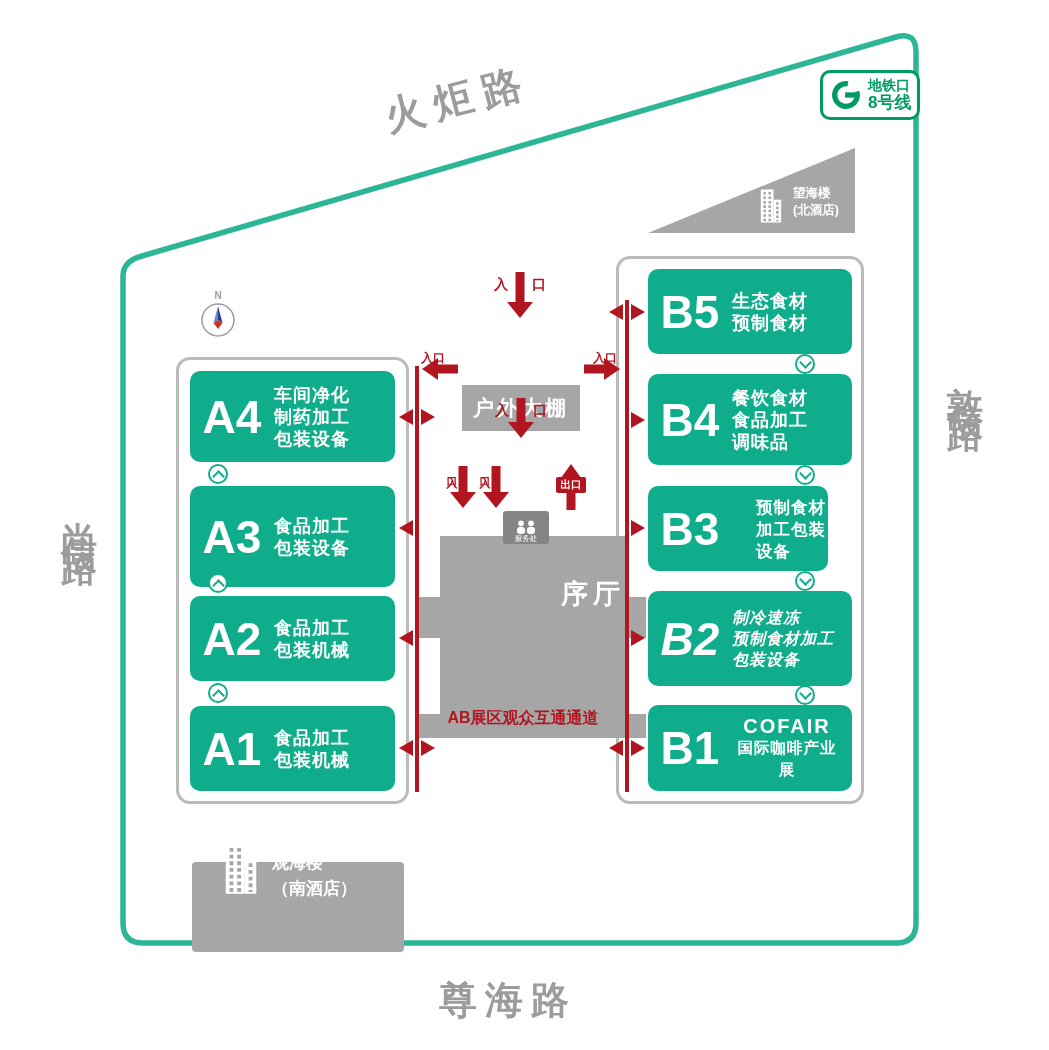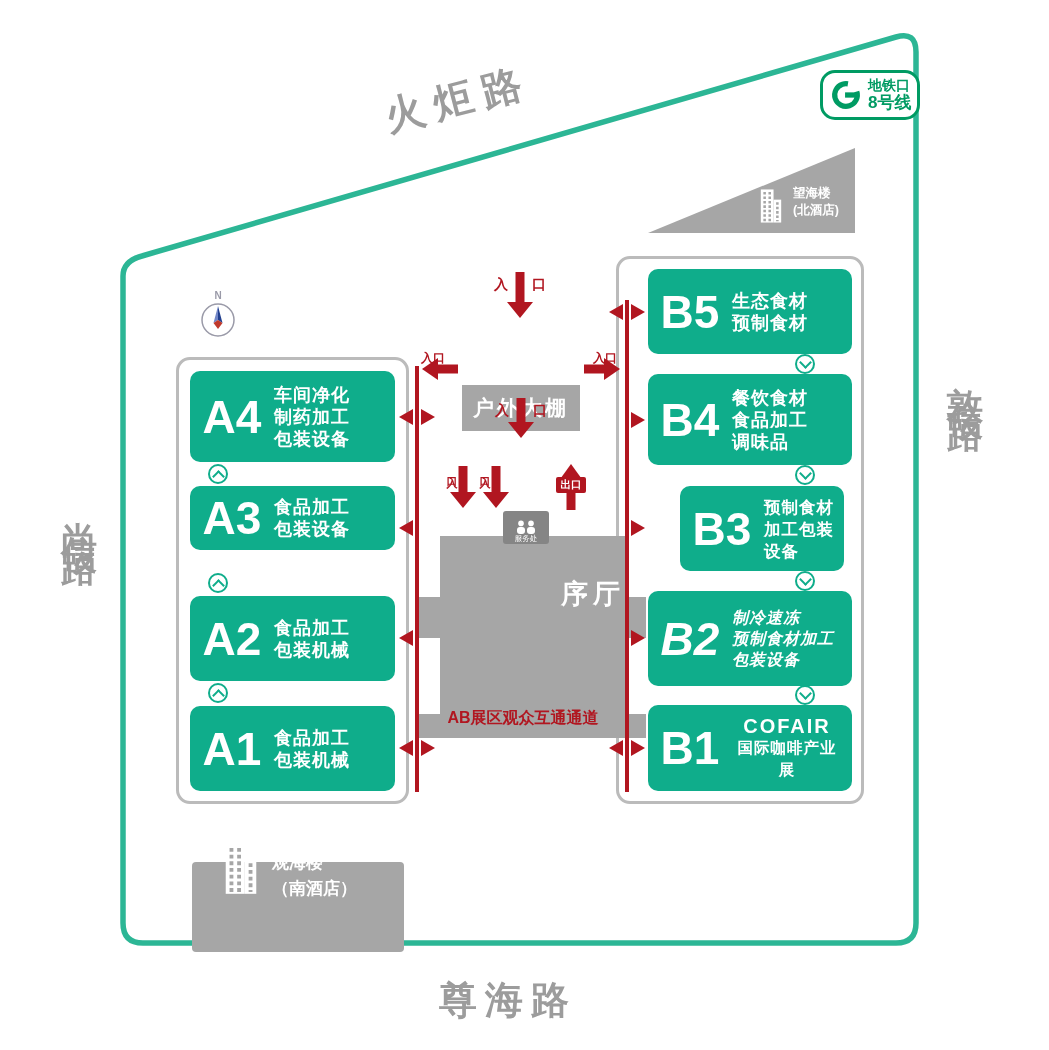--- a/index.html
+++ b/index.html
@@ -12,21 +12,21 @@
   #bg-layer { z-index:1; }
   #red-layer { z-index:4; }
 
   
   .road { color:#9C9C9C; font-weight:bold; z-index:2; }
   .road.h { font-size:40px; letter-spacing:10px; text-align:center; }
   .road.v { writing-mode:vertical-rl; text-orientation:upright; font-size:36px; letter-spacing:15px; }
 
   
   .metro { left:820px; top:70px; width:100px; height:50px; border:3px solid #009B63;
-    border-radius:15px; background:#fff; display:flex; align-items:center; gap:5px;
+    border-radius:10px; background:#fff; display:flex; align-items:center; gap:5px;
     padding-left:6px; box-sizing:border-box; z-index:3; }
   .metro-txt { color:#009B63; font-weight:bold; line-height:1.15; }
   .metro-txt .l1 { font-size:14px; }
   .metro-txt .l2 { font-size:17px; }
 
   
   .hall-col { background:#fff; border:3px solid #BBBBBB; border-radius:14px; z-index:2; box-sizing:border-box; }
   .hall { left:auto; background:#0FAD8B; border-radius:10px; color:#fff; display:flex;
     align-items:center; z-index:3; box-sizing:border-box; }
   .hall-id { font-size:46px; font-weight:bold; width:84px; text-align:center; flex:none; }
@@ -109,21 +109,21 @@
 <div class="abs hall-col" style="left:176px; top:357px; width:233px; height:447px;"></div>
 
 <div class="abs hall" style="left:190px; top:371px; width:205px; height:91px;">
   <div class="hall-id">A4</div>
   <div class="hall-lines">
     <div>车间净化</div>
     <div>制药加工</div>
     <div>包装设备</div>
   </div>
 </div>
-<div class="abs hall" style="left:190px; top:486px; width:205px; height:64px;">
+<div class="abs hall" style="left:190px; top:486px; width:205px; height:101px;">
   <div class="hall-id">A3</div>
   <div class="hall-lines">
     <div>食品加工</div>
     <div>包装设备</div>
   </div>
 </div>
 <div class="abs hall" style="left:190px; top:596px; width:205px; height:85px;">
   <div class="hall-id">A2</div>
   <div class="hall-lines">
     <div>食品加工</div>
@@ -148,21 +148,21 @@
   </div>
 </div>
 <div class="abs hall" style="left:648px; top:374px; width:204px; height:91px;">
   <div class="hall-id">B4</div>
   <div class="hall-lines">
     <div>餐饮食材</div>
     <div>食品加工</div>
     <div>调味品</div>
   </div>
 </div>
-<div class="abs hall" style="left:680px; top:486px; width:164px; height:85px;">
+<div class="abs hall" style="left:648px; top:486px; width:180px; height:85px;gap:24px;">
   <div class="hall-id">B3</div>
   <div class="hall-lines" style="font-size:16.5px;">
     <div>预制食材</div>
     <div>加工包装设备</div>
   </div>
 </div>
 <div class="abs hall" style="left:648px; top:591px; width:204px; height:95px;font-style:italic;">
   <div class="hall-id">B2</div>
   <div class="hall-lines" style="font-size:16px; line-height:21px;">
     <div>制冷速冻</div>

